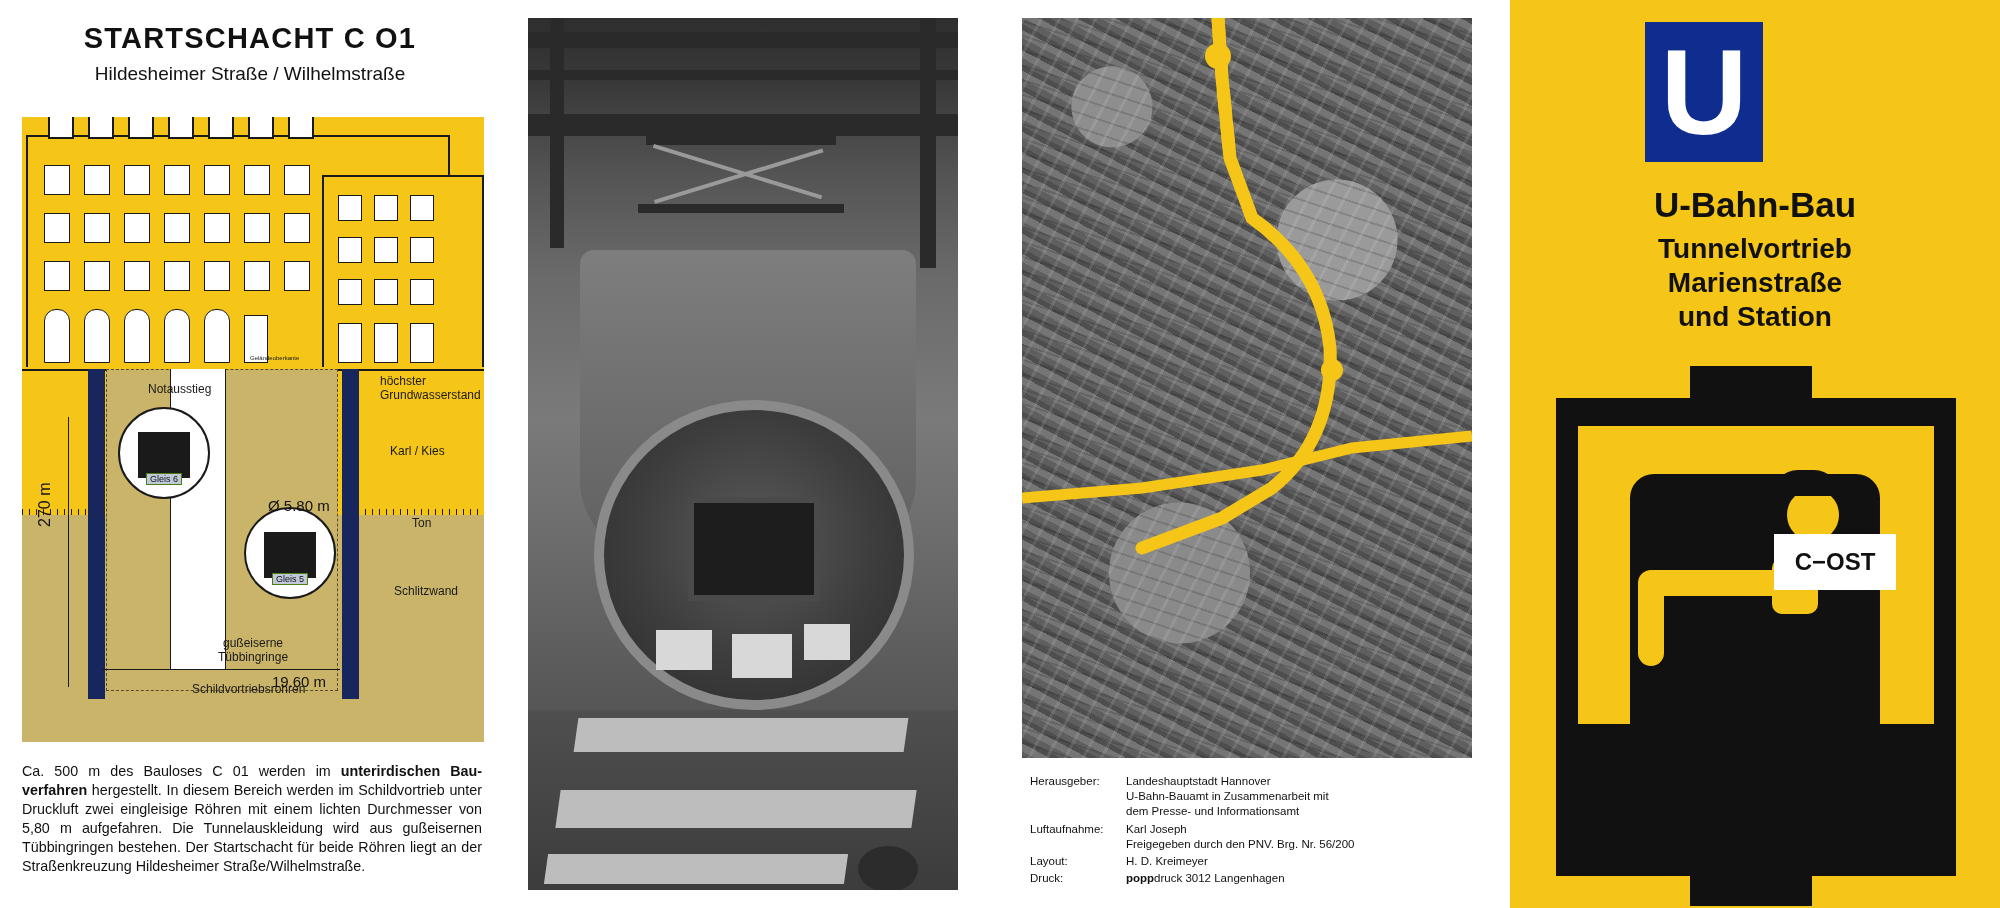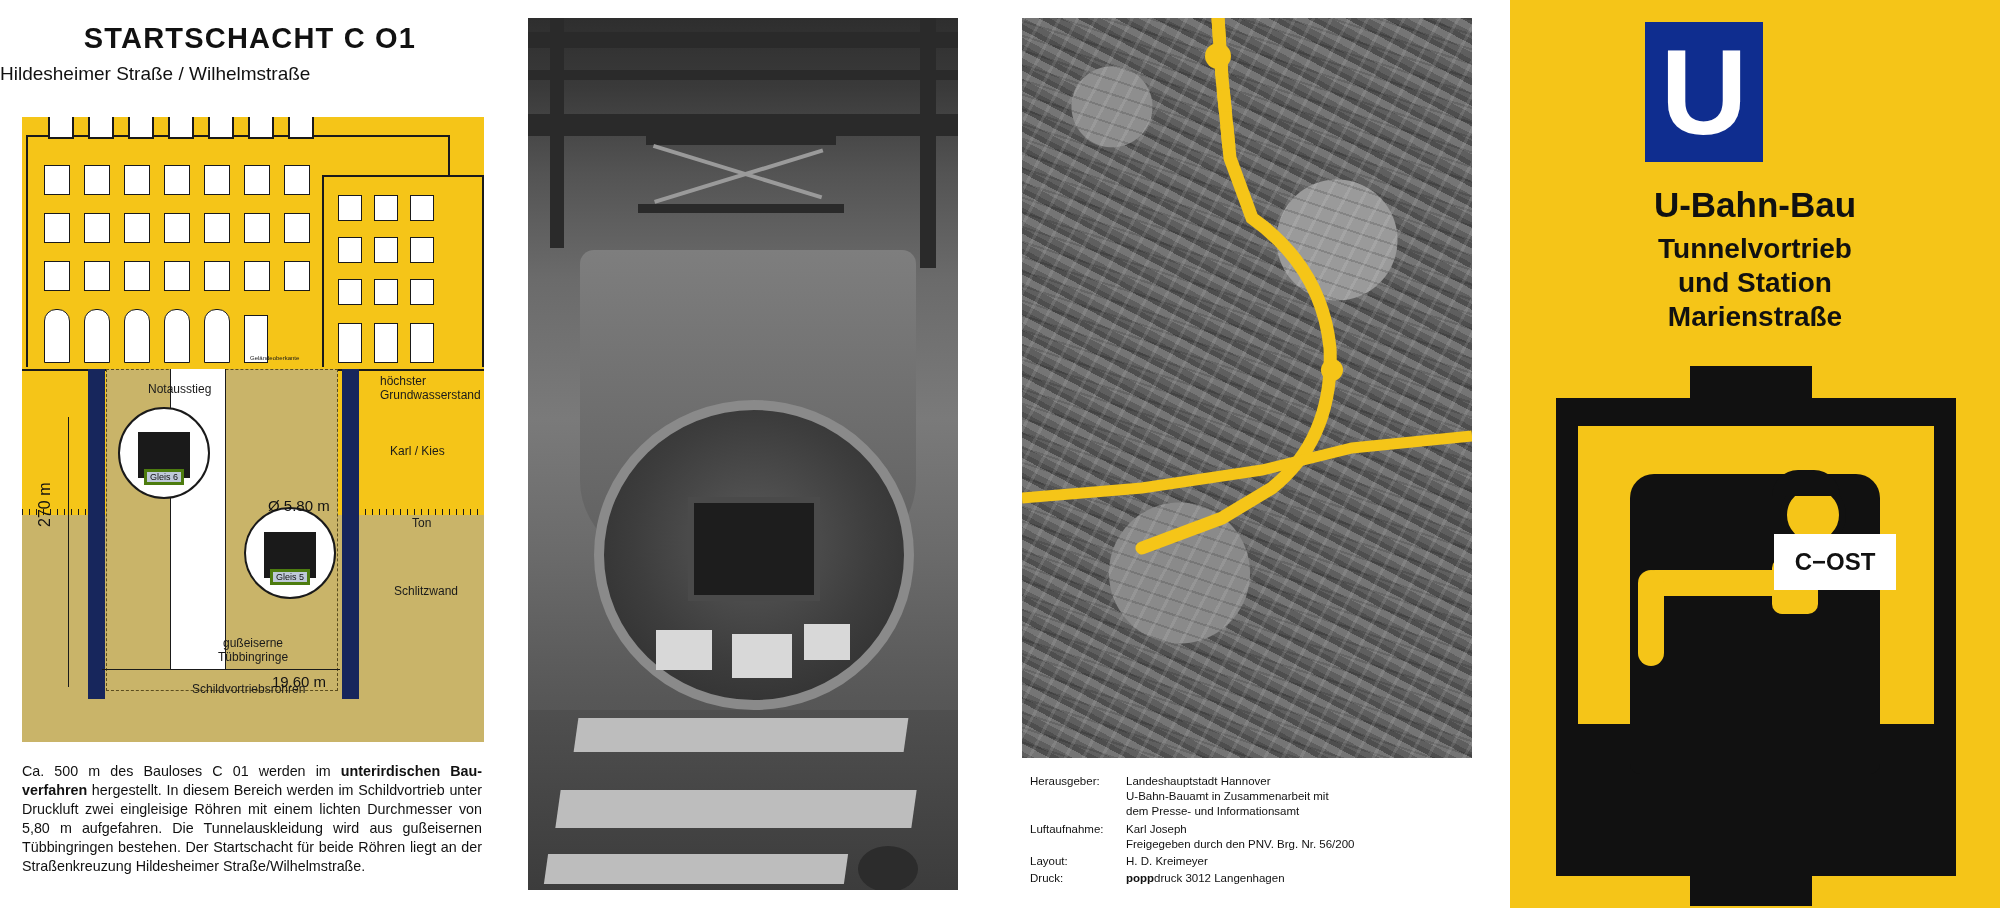--- a/index.html
+++ b/index.html
@@ -11,21 +11,21 @@
   }
   .page{position:relative;width:2000px;height:908px;background:#fff;padding-left:22px;}
 
   
   .panel1{position:absolute;left:0;top:0;width:500px;height:908px;background:#fff;}
   .p1-title{
     position:absolute;left:0;top:22px;width:500px;text-align:center;
     font-size:29px;font-weight:700;letter-spacing:1.2px;color:#111;
   }
   .p1-sub{
-    position:absolute;left:0;top:63px;width:500px;text-align:left;
+    position:absolute;left:0;top:63px;width:500px;text-align:center;
     font-size:19px;font-weight:400;color:#111;
   }
   .draw{
     position:absolute;left:22px;top:117px;width:462px;height:625px;
     background:#f5c518;overflow:hidden;
   }
   
   .facade{position:absolute;left:0;top:0;width:462px;height:250px;background:#f5c518;}
   .bldg{position:absolute;left:4px;top:18px;width:420px;height:232px;border:2px solid #1a1a1a;background:#f5c518;}
   .dormer{position:absolute;width:22px;height:20px;border:2px solid #1a1a1a;background:#fff;top:-2px;}
@@ -37,21 +37,21 @@
   .soil-sand{position:absolute;left:0;top:250px;width:462px;height:148px;background:#f5c518;}
   .soil-ton{position:absolute;left:0;top:398px;width:462px;height:227px;background:#c9b469;}
   .hatch{position:absolute;left:0;top:392px;width:462px;height:10px;
     background:repeating-linear-gradient(90deg,#1a1a1a 0 1px,transparent 1px 7px);}
   .gw-line{position:absolute;left:0;top:252px;width:462px;height:2px;background:#1a1a1a;}
   .shaft{position:absolute;left:84px;top:252px;width:230px;height:320px;background:#c9b469;border:1px dashed #5a4c1e;}
   .shaft-inner{position:absolute;left:148px;top:252px;width:54px;height:300px;background:#fff;border-left:1px solid #1a1a1a;border-right:1px solid #1a1a1a;}
   .wall{position:absolute;width:17px;background:#17265c;}
   .tube{position:absolute;width:88px;height:88px;border-radius:50%;background:#fff;border:2px solid #1a1a1a;}
   .tube-in{position:absolute;left:50%;top:52%;transform:translate(-50%,-50%);width:52px;height:46px;background:#1a1a1a;}
-  .tube-lbl{position:absolute;left:50%;transform:translateX(-50%);bottom:12px;font-size:9px;background:#bfc9d9;padding:0 3px;color:#111;border:3px solid #4d7c0f;}
+  .tube-lbl{position:absolute;left:50%;transform:translateX(-50%);bottom:12px;font-size:9px;background:#bfc9d9;padding:0 3px;color:#111;border:1px solid #4d7c0f;}
   .dim-v{position:absolute;left:14px;top:410px;font-size:16px;color:#111;transform:rotate(-90deg);transform-origin:left top;}
   .dim-line-v{position:absolute;left:46px;top:300px;width:1px;height:270px;background:#1a1a1a;}
   .dim-h{position:absolute;left:0;top:556px;width:554px;text-align:center;font-size:15px;color:#111;}
   .dim-line-h{position:absolute;left:80px;top:552px;width:238px;height:1px;background:#1a1a1a;}
   .lbl{position:absolute;font-size:12px;color:#1a1a1a;line-height:1.15;}
   .diam{position:absolute;left:246px;top:380px;font-size:15px;color:#111;}
   .p1-body{
     position:absolute;left:22px;top:762px;width:460px;
     font-size:14.3px;line-height:1.33;color:#111;text-align:justify;
   }
@@ -294,22 +294,22 @@
     </div>
   </div>
 
   <div class="panel4">
     <div class="ubox"></div>
     <div class="uletter">U</div>
 
     <div class="t1">U-Bahn-Bau</div>
     <div class="t2">
       <div>Tunnelvortrieb</div>
+      <div>Marienstraße</div>
       <div>und Station</div>
-      <div>Marienstraße</div>
     </div>
 
     <div class="pict">
       <div class="pict-frame"></div>
       <div class="pict-inner">
         <div class="worker">
           <div class="head"></div>
           <div class="helmet"></div>
           <div class="arm"></div>
           <div class="arm2"></div>

